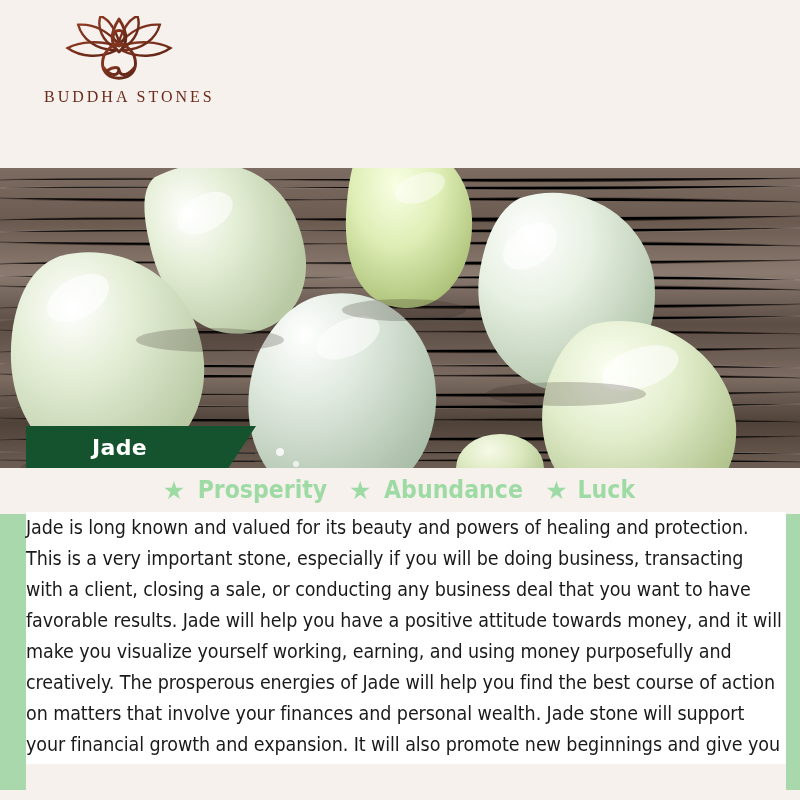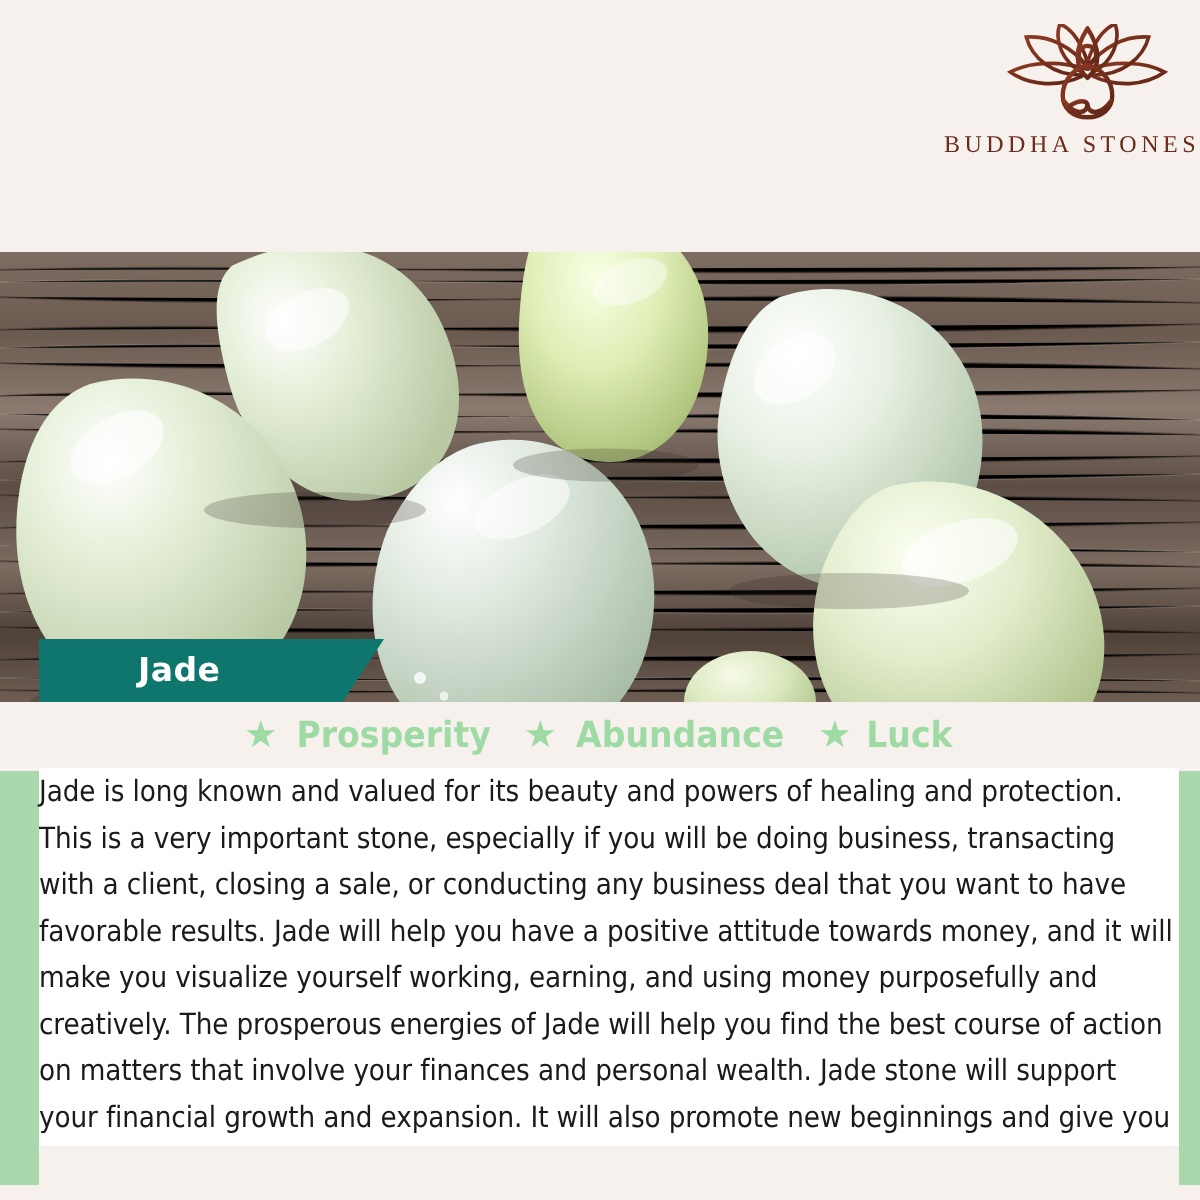--- a/index.html
+++ b/index.html
@@ -45,21 +45,22 @@
     position: absolute;
     left: 0; top: 0; right: 0;
     height: 120px;
     background: #f7f1ed;
   }
   .logo-wrap {
     position: absolute;
     left: 0; right: 0; top: 16px;
     display: flex;
     flex-direction: column;
-    align-items: flex-end;
+    align-items: flex-start;
+    padding-left: 44px;
   }
   .logo-mark {
     width: 150px;
     height: 68px;
     display: block;
   }
   .logo-word {
     margin-top: 4px;
     font-family: "Liberation Serif", serif;
     font-size: 16px;
@@ -108,21 +109,21 @@
   }
   .photo svg { display: block; width: 800px; height: 300px; }
 
   
   .jade-tag {
     position: absolute;
     left: 26px;
     top: 426px;
     width: 230px;
     height: 42px;
-    background: #0f766e;
+    background: #14532d;
     display: flex;
     align-items: center;
     clip-path: polygon(0 0, 100% 0, 88% 100%, 0 100%);
   }
   .jade-label {
     padding-left: 66px;
     color: #ffffff;
     font-family: "DejaVu Sans", sans-serif;
     font-weight: bold;
     font-size: 22px;

